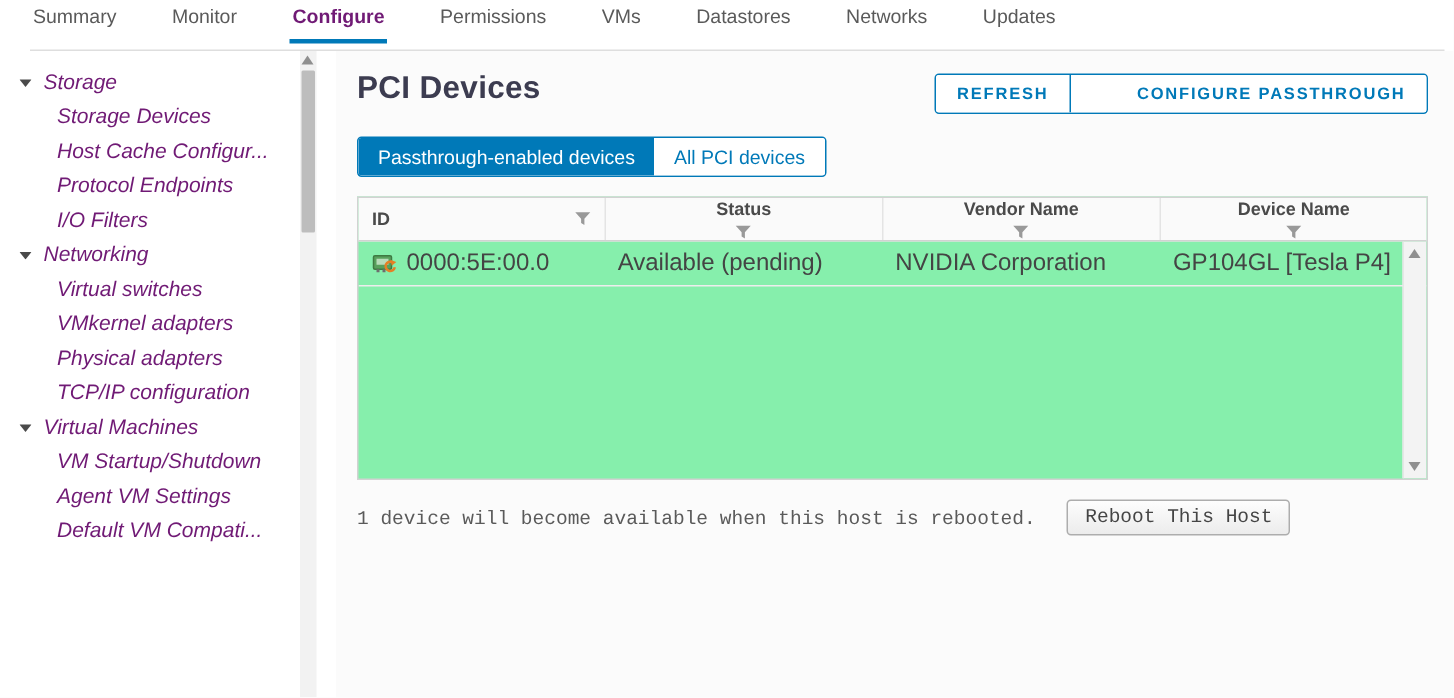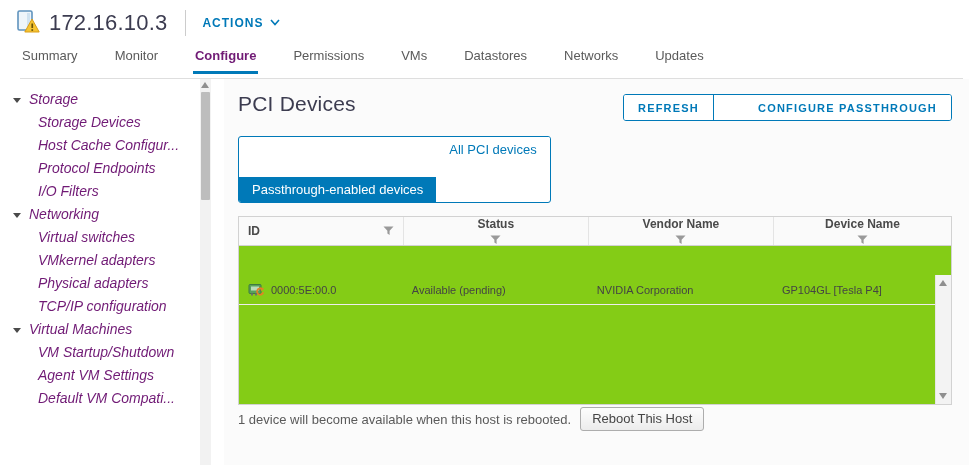--- a/index.html
+++ b/index.html
@@ -42,86 +42,67 @@
     background:#bdbdbd; border-radius:1px; }
 
   .tri-up { width:0; height:0; border-left:4px solid transparent;
     border-right:4px solid transparent; border-bottom:6px solid #8f8f8f; }
   .tri-down { width:0; height:0; border-left:4px solid transparent;
     border-right:4px solid transparent; border-top:6px solid #8f8f8f; }
 
   
   .main { flex:1; background:#fbfbfb; padding:13px 17px 0 14px; min-width:0; }
   .title-row { display:flex; align-items:flex-start; justify-content:space-between; }
-  .page-title { font-size:21px; font-weight:400; color:#3c3c50; letter-spacing:.2px; }
+  .page-title { font-size:21px; font-weight:700; color:#3c3c50; letter-spacing:.2px; }
   .btn-group { display:flex; border:1px solid #0079b8; border-radius:3px; overflow:hidden;
     background:#fff; margin-top:2px; }
   .btn-outline { background:#fff; border:none; color:#0079b8; font-family:inherit;
     font-size:11px; font-weight:700; letter-spacing:1.2px; padding:0 14px; height:25px;
     cursor:pointer; white-space:nowrap; }
   .btn-outline + .btn-outline { border-left:1px solid #0079b8;padding-left:44px; }
 
   .toggle-row { margin-top:15px; }
   .toggle-group { display:inline-flex; border:1px solid #0079b8; border-radius:3px;
     overflow:hidden; background:#fff; }
   .toggle-btn { font-family:inherit; font-size:13px; border:none; height:25px;
     padding:0 13px; cursor:pointer; white-space:nowrap; }
-  .toggle-btn.on { background:#0079b8; color:#fff;margin-top:40px; }
+  .toggle-btn.on { background:#0079b8; color:#fff; }
   .toggle-btn.off { background:#fff; color:#0079b8; }
 
   
-  .grid { margin-top:13px; background:#84cc16; border:1px solid #d2d2d2; height:189px;
-    position:relative; display:flex; flex-direction:column;gap:29px; }
+  .grid { margin-top:13px; background:#86efac; border:1px solid #d2d2d2; height:189px;
+    position:relative; display:flex; flex-direction:column; }
   .grid-head { display:grid; grid-template-columns:23% 26% 26% 25%; height:29px;
     background:#fafafa; border-bottom:1px solid #d2d2d2; flex:0 0 auto; }
   .gh-cell { display:flex; align-items:center; justify-content:space-between;
     padding:0 9px; font-size:12px; font-weight:700; color:#4a4a4a; cursor:pointer; }
   .gh-cell + .gh-cell { border-left:1px solid #e4e4e4;flex-direction:column; }
   .grid-body { flex:1; position:relative; overflow:hidden; }
   .grid-row { display:grid; grid-template-columns:23% 26% 26% 25%; height:30px;
     border-bottom:1px solid #ededed; cursor:pointer; }
-  .gr-cell { display:flex; align-items:center; gap:6px; padding:0 9px; font-size:11px;
+  .gr-cell { display:flex; align-items:center; gap:6px; padding:0 9px; font-size:16px;
     color:#444; white-space:nowrap; overflow:hidden; }
 
   .tbl-scroll { position:absolute; top:0; right:0; bottom:0; width:16px;
     background:#f3f3f3; border-left:1px solid #e6e6e6; }
   .tbl-scroll .arrow-up { position:absolute; top:5px; left:3px; }
   .tbl-scroll .arrow-down { position:absolute; bottom:5px; left:3px; }
 
   
-  .foot-row { margin-top:2px; display:flex; align-items:center; gap:9px; }
+  .foot-row { margin-top:13px; display:flex; align-items:center; gap:21px;font-family:Liberation Mono, monospace; }
   .foot-msg { font-size:13px; color:#5a5a5a; }
   .btn-plain { font-family:inherit; font-size:13px; color:#454545; cursor:pointer;
     background:linear-gradient(#fdfdfd,#ececec); border:1px solid #adadad;
     border-radius:3px; padding:3px 11px 4px; }
 </style>
 </head>
 <body>
 
 <div class="app">
 
-  <div class="hdr">
-    <span style="display:inline-flex;">
-      <svg width="26" height="27" viewBox="0 0 26 27">
-        <rect x="4" y="2" width="14" height="19" rx="1.5" fill="#eef5fa" stroke="#5f93bd" stroke-width="1.6"></rect>
-        <rect x="13" y="4" width="3" height="15" fill="#cfe2f0"></rect>
-        <path d="M18 10 L25.2 23 H10.8 Z" fill="#f5c433" stroke="#d99d17" stroke-width="1"></path>
-        <rect x="17.4" y="14.5" width="1.7" height="4.5" fill="#6b5407"></rect>
-        <rect x="17.4" y="20.2" width="1.7" height="1.7" fill="#6b5407"></rect>
-      </svg>
-    </span>
-    <span class="host-title">172.16.10.3</span>
-    <span class="vdiv"></span>
-    <span class="actions-link">
-      <span>ACTIONS</span>
-      <svg width="10" height="7" viewBox="0 0 10 7">
-        <polyline points="1,1 5,5.5 9,1" fill="none" stroke="#0079b8" stroke-width="1.6"></polyline>
-      </svg>
-    </span>
-  </div>
 
   <div class="tabs">
     <div class="tab">Summary</div>
     <div class="tab">Monitor</div>
     <div class="tab active">Configure</div>
     <div class="tab">Permissions</div>
     <div class="tab">VMs</div>
     <div class="tab">Datastores</div>
     <div class="tab">Networks</div>
     <div class="tab">Updates</div>

